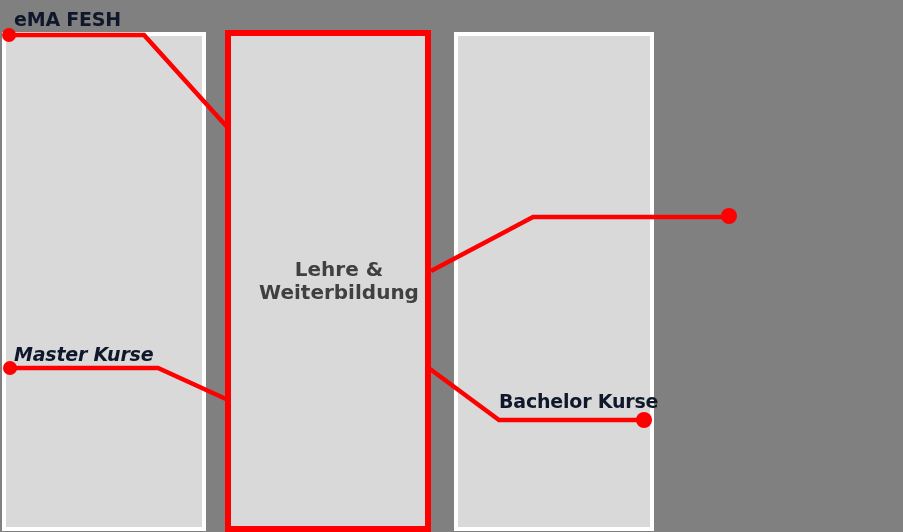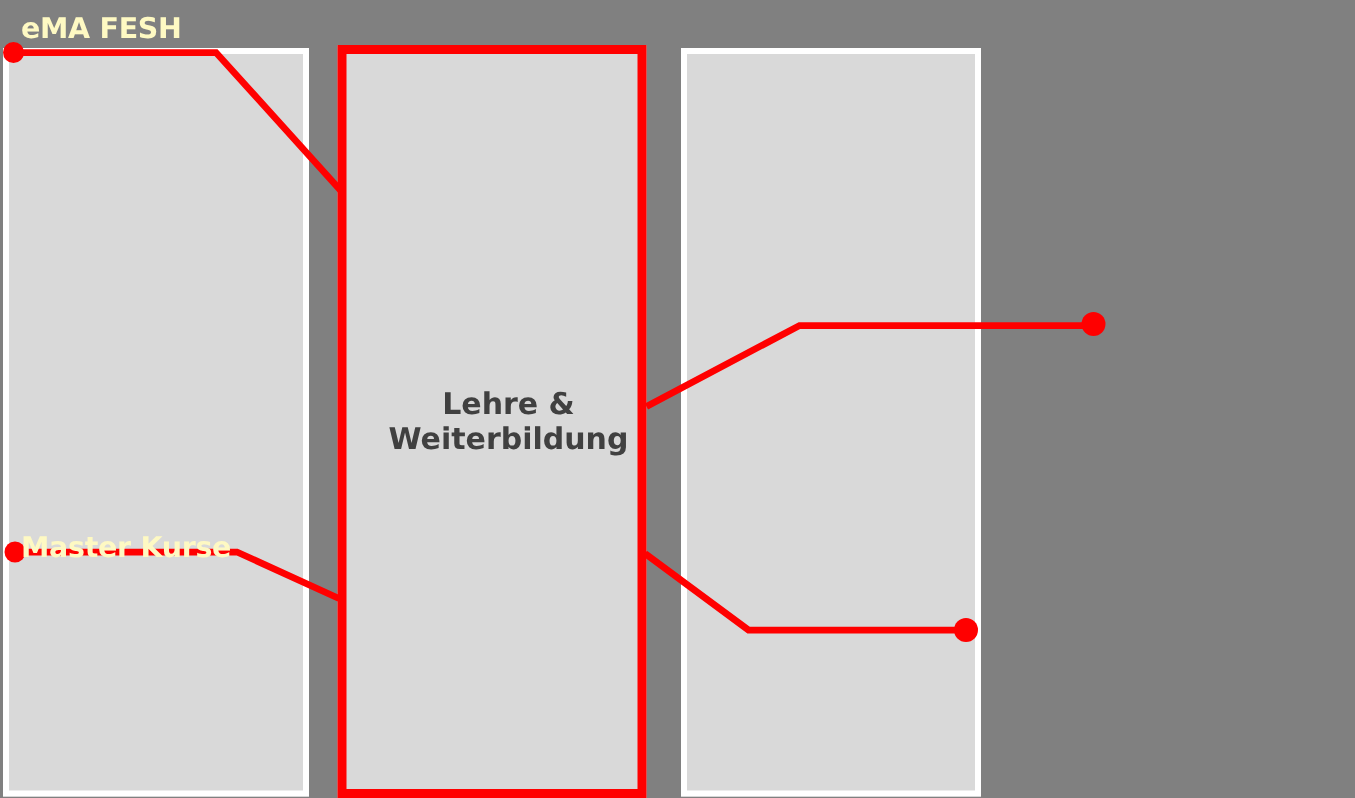--- a/index.html
+++ b/index.html
@@ -44,30 +44,30 @@
     letter-spacing: 0px;
   }
   svg.overlay {
     position: absolute;
     left: 0;
     top: 0;
     pointer-events: none;
   }
   .callout-label {
     position: absolute;
-    color: #fef9c3;
+    color: #0f172a;
     font-size: 19px;
     font-weight: bold;
     line-height: 1;
     letter-spacing: -0.2px;
     white-space: nowrap;
   }
   #label-ema          { left: 14px;  top: 10px;  }
   #label-studentische { left: 532px; top: 188px; }
-  #label-master       { left: 14px;  top: 356px; }
+  #label-master       { left: 14px;  top: 345px; font-style: italic; }
   #label-bachelor     { left: 499px; top: 392px; }
 </style>
 </head>
 <body>
 
 <div class="canvas">
 
   <div class="panel white-border" id="panel-left"></div>
 
   <div class="panel red-border" id="panel-center">
@@ -90,14 +90,15 @@
       <circle cx="10" cy="368" r="7"></circle>
       <circle cx="644" cy="420" r="8"></circle>
     </g>
   </svg>
 
   <div class="callout-label" id="label-ema">eMA FESH</div>
 
 
   <div class="callout-label" id="label-master">Master Kurse</div>
 
+  <div class="callout-label" id="label-bachelor">Bachelor Kurse</div>
 
 </div>
 
 </body></html>

